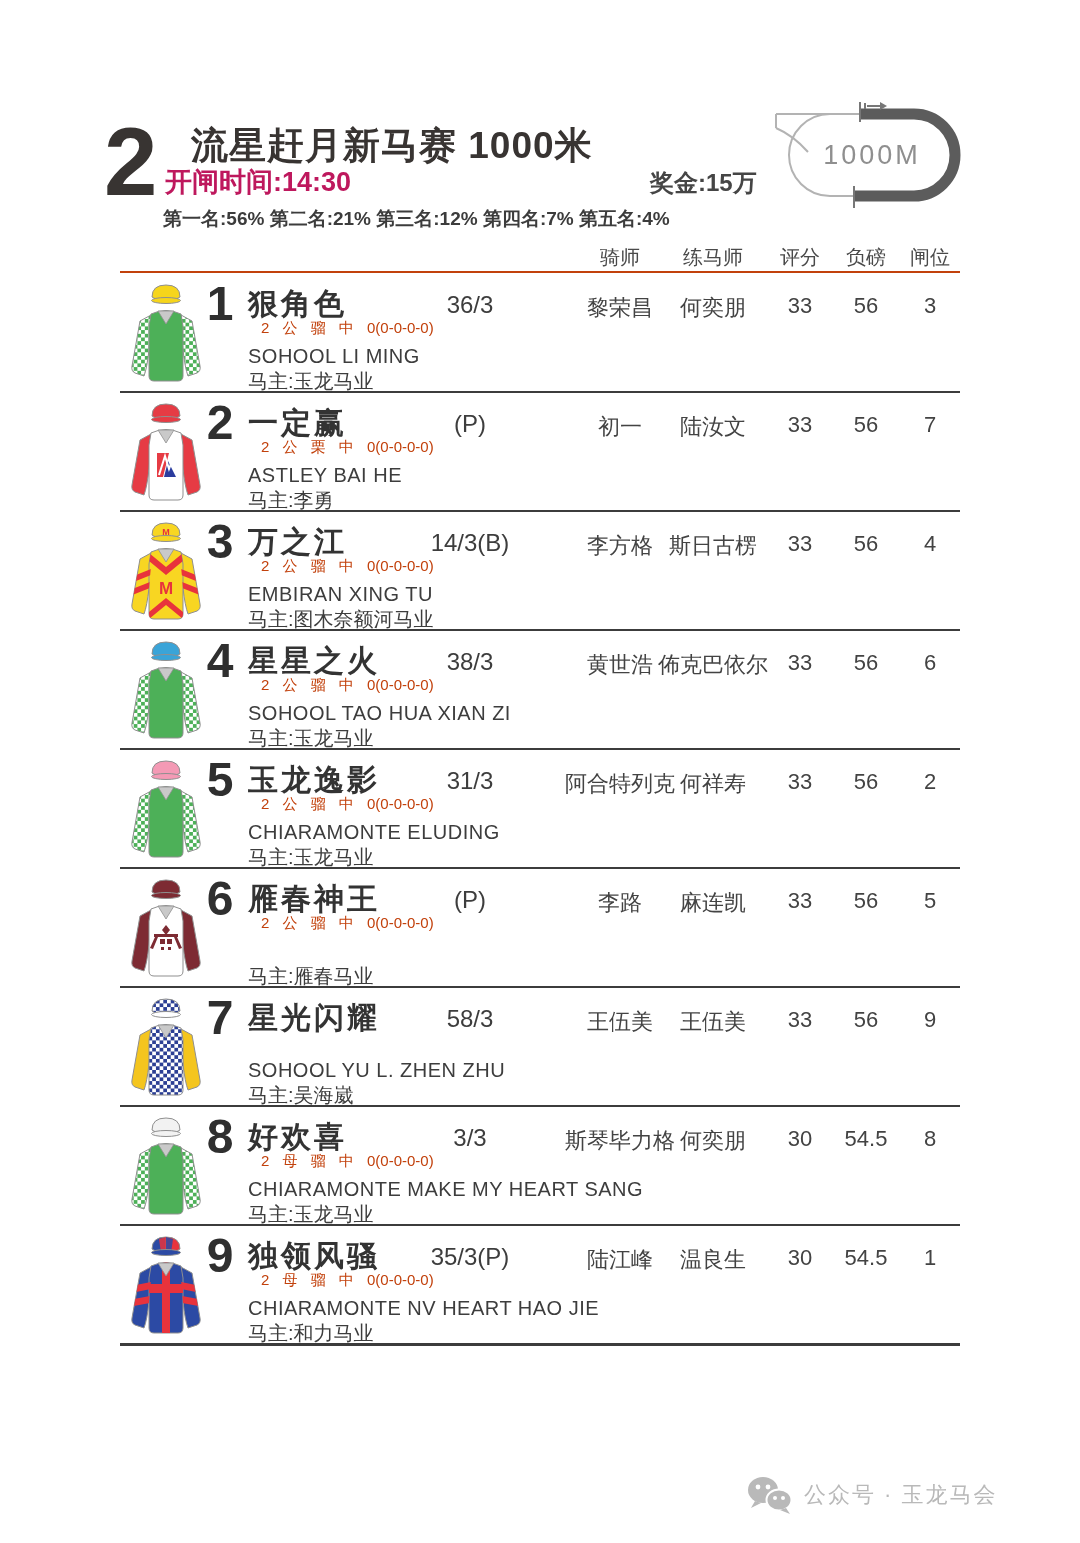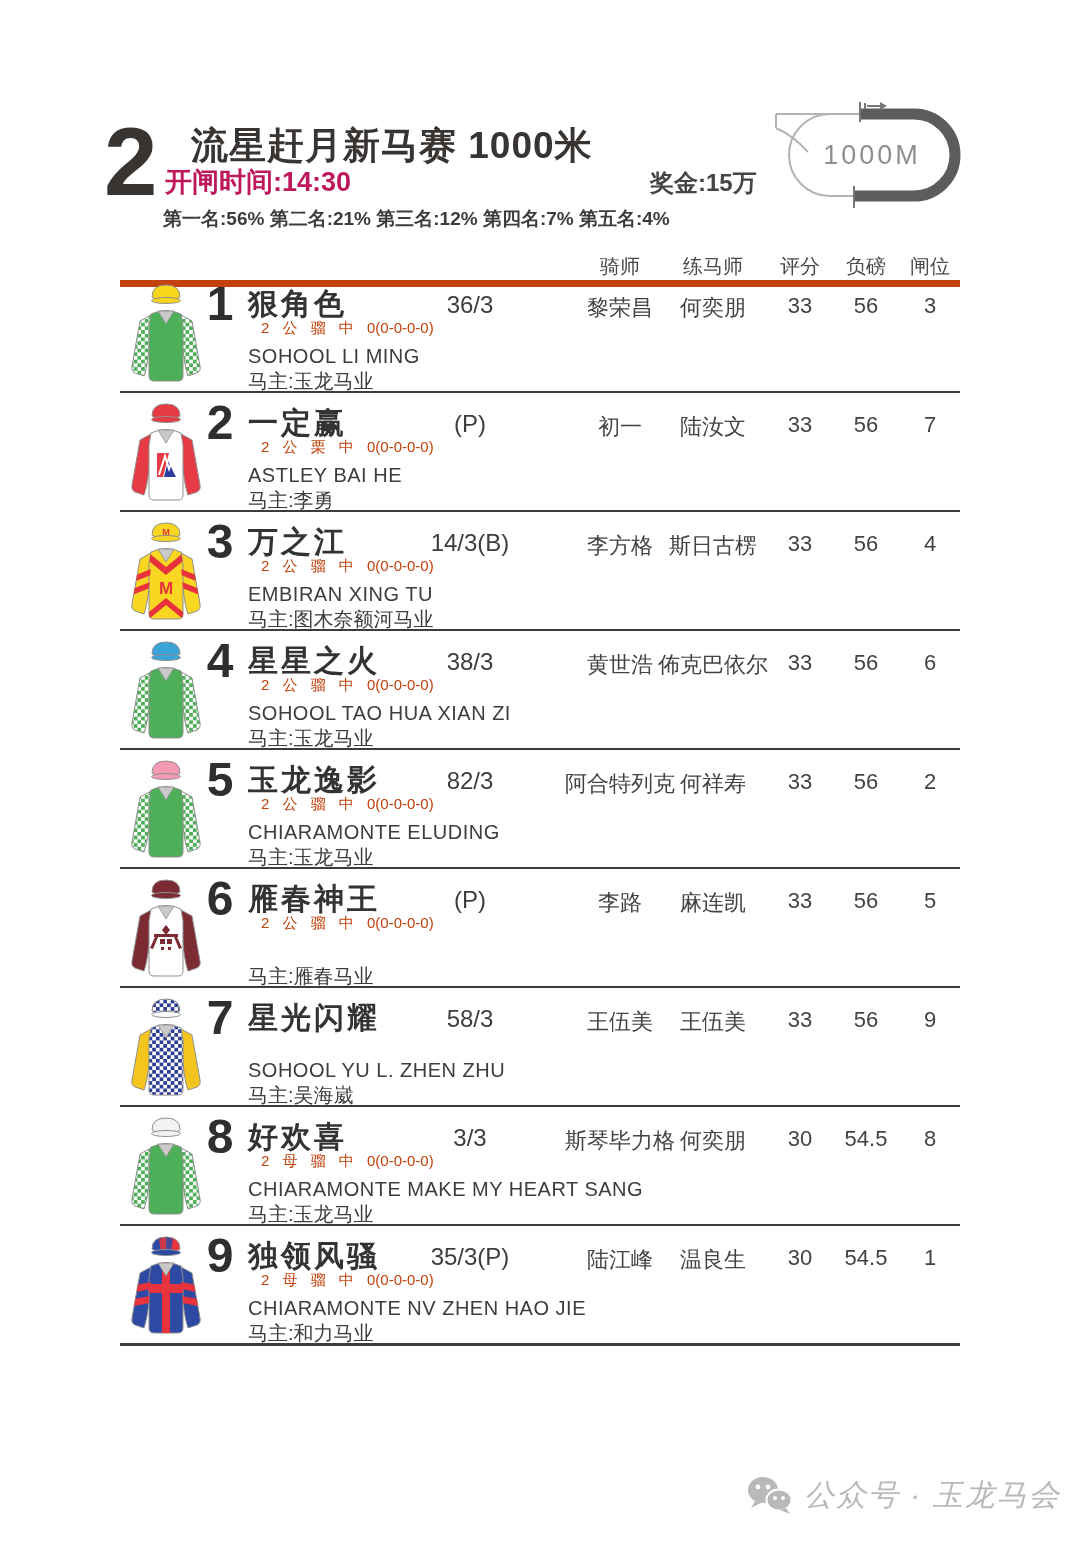--- a/index.html
+++ b/index.html
@@ -7,40 +7,40 @@
     width:1080px;height:1543px;position:relative;background:#ffffff;
     font-family:"Liberation Sans","DejaVu Sans",sans-serif;color:#3c3c3c;overflow:hidden;
   }
   .abs{position:absolute;}
   #race-number{left:104px;top:114px;font-size:96px;font-weight:bold;line-height:1;color:#383432;letter-spacing:-3px;}
   #race-title{left:163px;top:121px;font-size:37px;font-weight:bold;color:#383432;letter-spacing:1px;margin-left:28px;}
   #gate-time{left:165px;top:164px;font-size:27px;font-weight:bold;color:#be185d;}
   #prize{left:650px;top:167px;font-size:24px;font-weight:600;color:#454545;}
   #placings{left:163px;top:206px;font-size:19px;font-weight:bold;color:#3c3c3c;}
   #track{left:768px;top:90px;}
-  #colheads{left:120px;top:249px;width:840px;height:31px;border-bottom:7px solid #c2410c;}
+  #colheads{left:120px;top:240px;width:840px;height:31px;border-bottom:2px solid #c2410c;}
   .colhead{position:absolute;top:4px;font-size:20px;color:#4a4a4a;text-align:center;}
   .c-jockey{left:440px;width:120px;}
   .c-trainer{left:533px;width:120px;}
   .c-rating{left:650px;width:60px;}
   .c-weight{left:716px;width:60px;}
   .c-gate{left:780px;width:60px;}
   #rows{position:absolute;left:120px;top:274px;width:840px;}
   .row{position:relative;height:117px;border-bottom:2px solid #3c3c3c;}
   .row:last-child{border-bottom-width:3px;}
   .silk{position:absolute;left:10px;top:8px;width:72px;height:106px;}
   .num{position:absolute;left:72px;top:2px;width:56px;font-size:48px;font-weight:bold;text-align:center;color:#2f2f2f;}
   .hname{position:absolute;left:128px;top:10px;font-size:30px;font-weight:bold;color:#333333;letter-spacing:3px;white-space:nowrap;}
   .odds{position:absolute;left:280px;top:17px;width:140px;font-size:24px;text-align:center;color:#3d3d3d;}
   .cell{position:absolute;top:19px;font-size:22px;text-align:center;color:#434343;white-space:nowrap;}
   .details{position:absolute;left:141px;top:45px;font-size:15px;color:#c2410c;word-spacing:9px;white-space:nowrap;}
   .en{position:absolute;left:128px;top:71px;font-size:20px;color:#3d3d3d;letter-spacing:.5px;white-space:nowrap;}
   .owner{position:absolute;left:128px;top:94px;font-size:20px;color:#3d3d3d;}
   #footer{left:746px;top:1474px;display:flex;align-items:center;gap:10px;color:#b9b9b9;}
-  #footer-label{font-size:30px;letter-spacing:2px;font-style:italic;}
+  #footer-label{font-size:22px;letter-spacing:2px;}
 </style>
 </head>
 <body>
 
 <div class="abs" id="race-number">2</div>
 <div class="abs" id="race-title">流星赶月新马赛 1000米</div>
 <div class="abs" id="gate-time">开闸时间:14:30</div>
 <div class="abs" id="prize">奖金:15万</div>
 <div class="abs" id="placings">第一名:56% 第二名:21% 第三名:12% 第四名:7% 第五名:4%</div>
 
@@ -242,21 +242,21 @@
           </defs>
           <path d="M21,33 L10,39 L2,84 Q1,89 5,91 L14,94 Q17,86 19,68 L21,46 Z" fill="url(#sp4)" stroke="#8f8f8f" stroke-width="1"></path>
           <path d="M51,33 L62,39 L70,84 Q71,89 67,91 L58,94 Q55,86 53,68 L51,46 Z" fill="url(#sp4)" stroke="#8f8f8f" stroke-width="1"></path>
           <path d="M21,32 Q36,25 51,32 L53,44 L53,94 Q53,99 48,99 L24,99 Q19,99 19,94 L19,44 Z" fill="#4db058" stroke="#8f8f8f" stroke-width="1"></path>
           <polygon points="28,29 44,29 36,42" fill="#c9c9c9" stroke="#8f8f8f" stroke-width="0.8"></polygon>
           <path d="M22,15 Q22,3 36,3 Q50,3 50,15 Q43,20 36,20 Q29,20 22,15 Z" fill="#f49ab5" stroke="#8f8f8f" stroke-width="1"></path>
           <ellipse cx="36" cy="18.5" rx="14.5" ry="3" fill="#f49ab5" stroke="#8f8f8f" stroke-width="1"></ellipse>
         </svg></div>
       <div class="num">5</div>
       <div class="hname">玉龙逸影</div>
-      <div class="odds">82/3</div>
+      <div class="odds">31/3</div>
       <div class="cell c-jockey">阿合特列克</div>
       <div class="cell c-trainer">何祥寿</div>
       <div class="cell c-rating">33</div>
       <div class="cell c-weight">56</div>
       <div class="cell c-gate">2</div>
       <div class="details">2 公 骝 中 0(0-0-0-0)</div>
       <div class="en">CHIARAMONTE ELUDING</div>
       <div class="owner">马主:玉龙马业</div>
     </div>
     <div class="row">
@@ -415,21 +415,21 @@
         </svg></div>
       <div class="num">9</div>
       <div class="hname">独领风骚</div>
       <div class="odds">35/3(P)</div>
       <div class="cell c-jockey">陆江峰</div>
       <div class="cell c-trainer">温良生</div>
       <div class="cell c-rating">30</div>
       <div class="cell c-weight">54.5</div>
       <div class="cell c-gate">1</div>
       <div class="details">2 母 骝 中 0(0-0-0-0)</div>
-      <div class="en">CHIARAMONTE NV ZHEN HAO JIE</div>
+      <div class="en">CHIARAMONTE NV HEART HAO JIE</div>
       <div class="owner">马主:和力马业</div>
     </div>
   </div>
 
 <div class="abs" id="footer">
   <svg width="48" height="42" viewBox="0 0 48 42">
     <ellipse cx="17" cy="16" rx="15" ry="13" fill="#b9b9b9"></ellipse>
     <polygon points="9,27 5,34 15,29" fill="#b9b9b9"></polygon>
     <circle cx="12" cy="13" r="2.4" fill="#ffffff"></circle>
     <circle cx="22" cy="13" r="2.4" fill="#ffffff"></circle>

